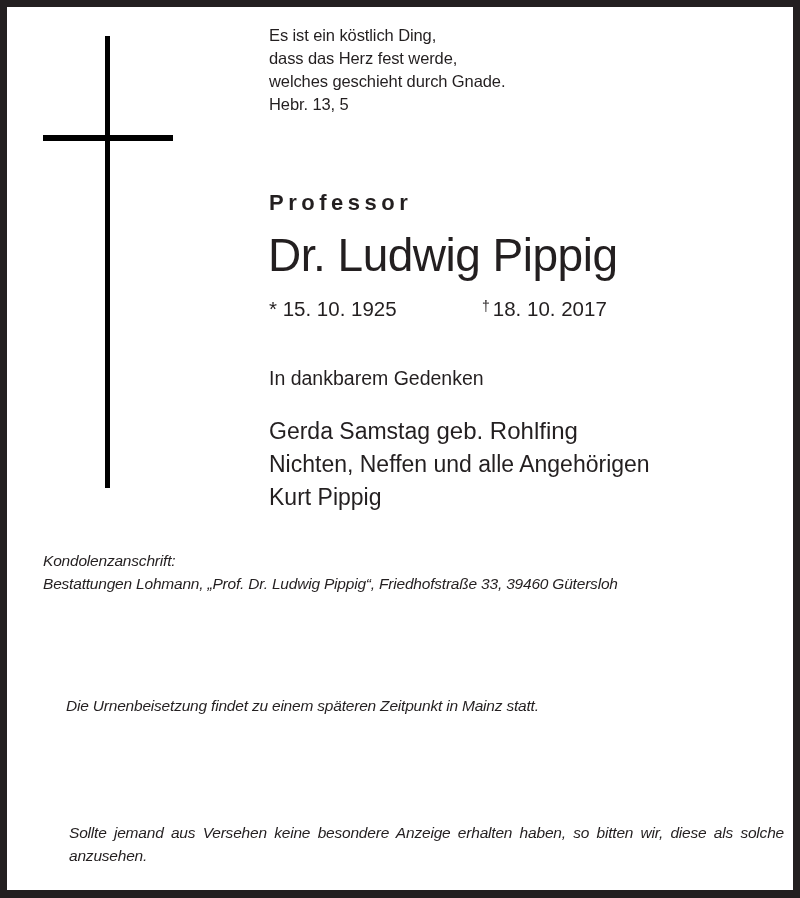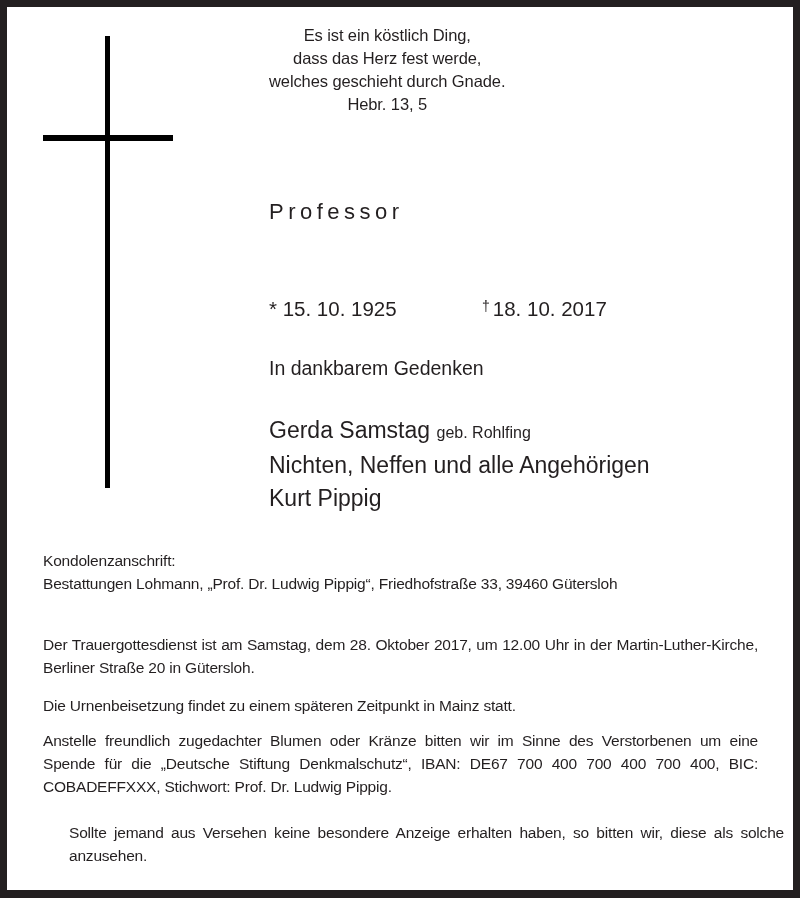--- a/index.html
+++ b/index.html
@@ -9,75 +9,74 @@
       font-family: "Liberation Sans", "DejaVu Sans", sans-serif;
       color: #231f20;
     }
     .card {
       position: absolute; left: 7px; top: 7px; width: 786px; height: 883px;
       background: #ffffff;
     }
     .cross-v { position: absolute; left: 98px; top: 29px; width: 5px; height: 452px; background: #000; }
     .cross-h { position: absolute; left: 36px; top: 128px; width: 130px; height: 6px; background: #000; }
 
-    .verse { position: absolute; left: 262px; top: 17px; font-size: 16.5px; line-height: 23px; letter-spacing: -0.1px; text-align: center; }
+    .verse { position: absolute; left: 262px; top: 17px; font-size: 16.5px; line-height: 23px; letter-spacing: -0.1px; }
     .verse div { white-space: nowrap; }
 
-    .title-small { position: absolute; left: 262px; top: 192px; font-size: 22px; letter-spacing: 4.5px; }
+    .title-small { position: absolute; left: 262px; top: 183px; font-size: 22px; letter-spacing: 4.5px; font-weight: bold; }
     .name { position: absolute; left: 261px; top: 221px; font-size: 46px; letter-spacing: -0.5px; white-space: nowrap; }
     .dates { position: absolute; left: 262px; top: 290px; font-size: 20.5px; white-space: nowrap; width: 420px; }
     .dates .born { position: absolute; left: 0; top: 0; }
     .dates .died { position: absolute; left: 213px; top: 0; }
     .dates .died .dagger { font-size: 14px; vertical-align: 5px; margin-right: 3px; }
 
-    .remember { position: absolute; left: 262px; top: 350px; font-size: 19.5px; white-space: nowrap; }
+    .remember { position: absolute; left: 262px; top: 360px; font-size: 19.5px; white-space: nowrap; }
     .mourners { position: absolute; left: 262px; top: 407px; font-size: 23px; line-height: 33px; white-space: nowrap; }
-    .mourners .maiden { font-size: 16px; }
+    .mourners .maiden { font-size: 24px; }
 
-    .body-text { position: absolute; left: 36px; width: 715px; font-size: 15.5px; line-height: 23px; letter-spacing: -0.2px; }
+    .body-text { position: absolute; left: 36px; width: 715px; font-size: 15.5px; line-height: 23px; letter-spacing: -0.2px; font-style: italic; }
     .justify { text-align: justify; text-align-last: left; }
     .condolence { top: 542px; }
     .service { top: 626px; }
-    .urn { top: 687px; }
+    .urn { top: 687px; margin-left: 23px; }
     .donation { top: 722px; }
     .notice { top: 814px; margin-left: 26px; }
   </style>
 </head>
 <body>
 
 <div class="card">
   <div>
     <div class="cross-v"></div>
     <div class="cross-h"></div>
   </div>
 
   <div class="verse">
     <div>Es ist ein köstlich Ding,</div>
     <div>dass das Herz fest werde,</div>
     <div>welches geschieht durch Gnade.</div>
     <div>Hebr. 13, 5</div>
   </div>
 
   <div class="title-small">Professor</div>
+  <div class="name">Dr. Ludwig Pippig</div>
 
   <div class="dates">
     <span class="born">* 15. 10. 1925</span>
     <span class="died"><span class="dagger">†</span><span>18. 10. 2017</span></span>
   </div>
 
   <div class="remember">In dankbarem Gedenken</div>
 
   <div class="mourners">
     <div><span>Gerda Samstag</span> <span class="maiden">geb. Rohlfing</span></div>
     <div><span>Nichten, Neffen und alle Angehörigen</span></div>
     <div><span>Kurt Pippig</span></div>
   </div>
 
   <div class="body-text condolence">
     <div>Kondolenzanschrift:</div>
     <div>Bestattungen Lohmann, „Prof. Dr. Ludwig Pippig“, Friedhofstraße 33, 39460 Gütersloh</div>
   </div>
 
-  <div class="body-text justify service">Der Trauergottesdienst ist am Samstag, dem 28. Oktober 2017, um 12.00 Uhr in der Martin-Luther-Kirche, Berliner Straße 20 in Gütersloh.</div>
   <div class="body-text urn">Die Urnenbeisetzung findet zu einem späteren Zeitpunkt in Mainz statt.</div>
-  <div class="body-text justify donation">Anstelle freundlich zugedachter Blumen oder Kränze bitten wir im Sinne des Verstorbenen um eine Spende für die „Deutsche Stiftung Denkmalschutz“, IBAN: DE67 700 400 700 400 700 400, BIC: COBADEFFXXX, Stichwort: Prof. Dr. Ludwig Pippig.</div>
   <div class="body-text justify notice">Sollte jemand aus Versehen keine besondere Anzeige erhalten haben, so bitten wir, diese als solche anzusehen.</div>
 </div>
 
 </body></html>

